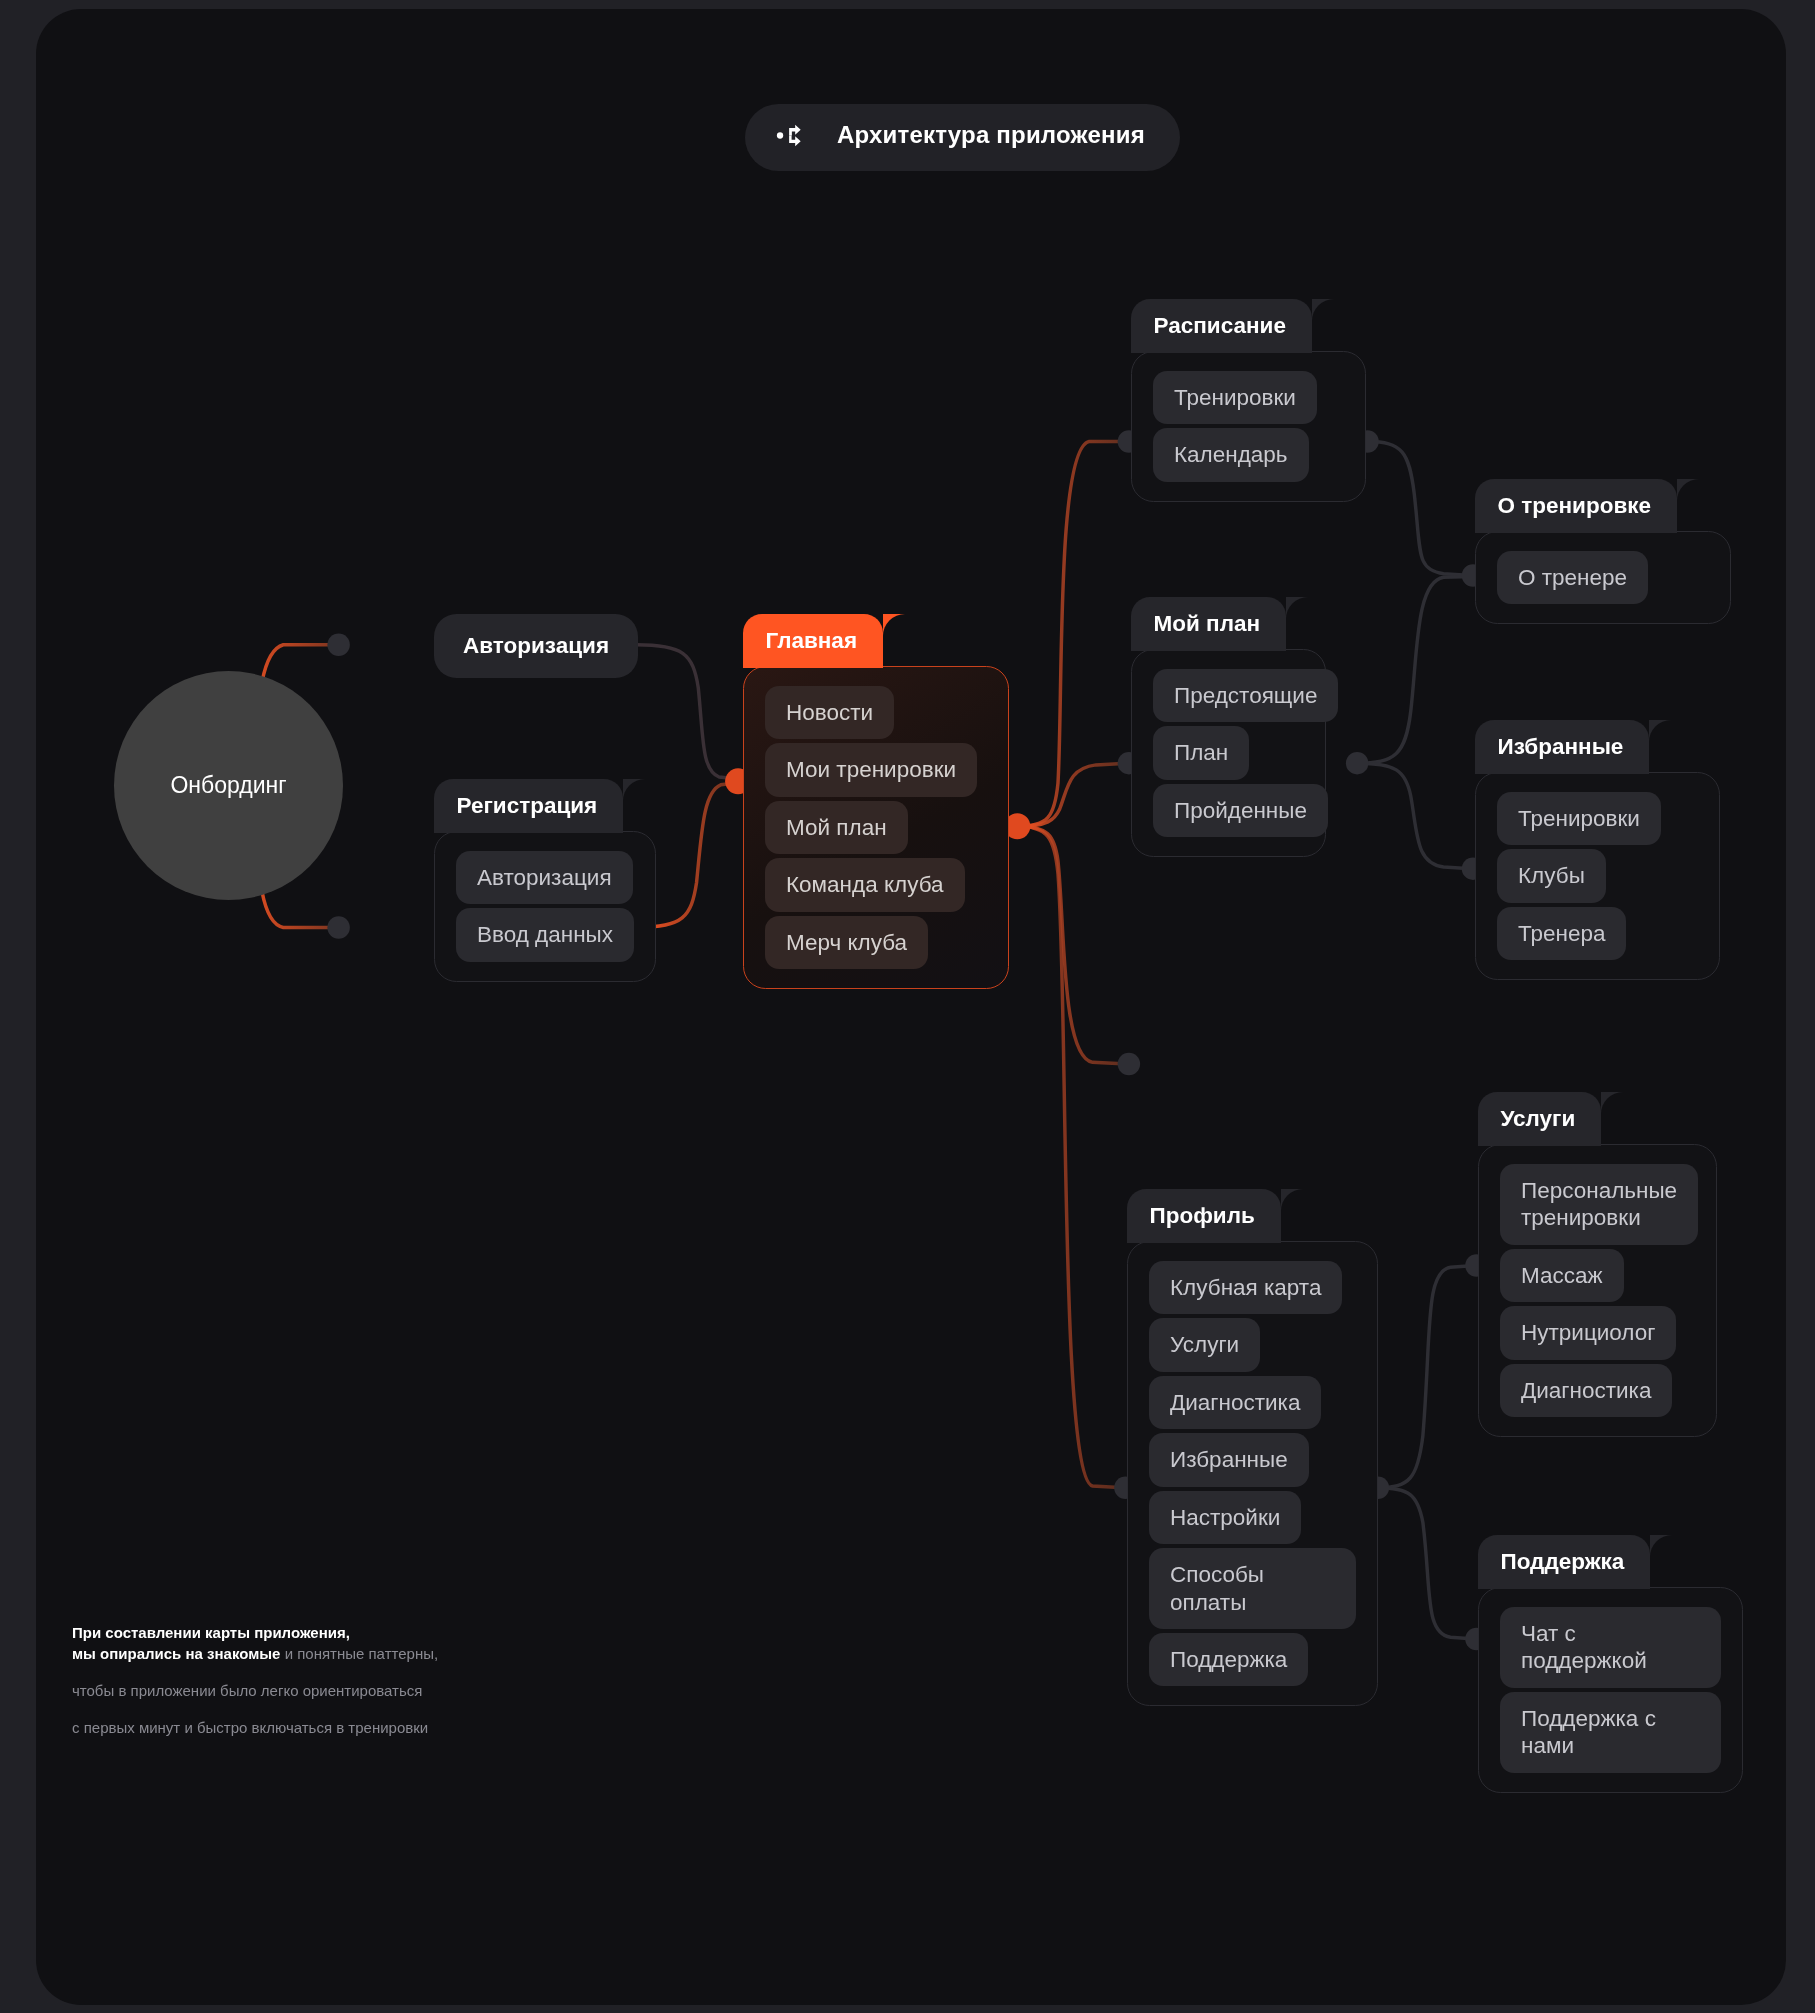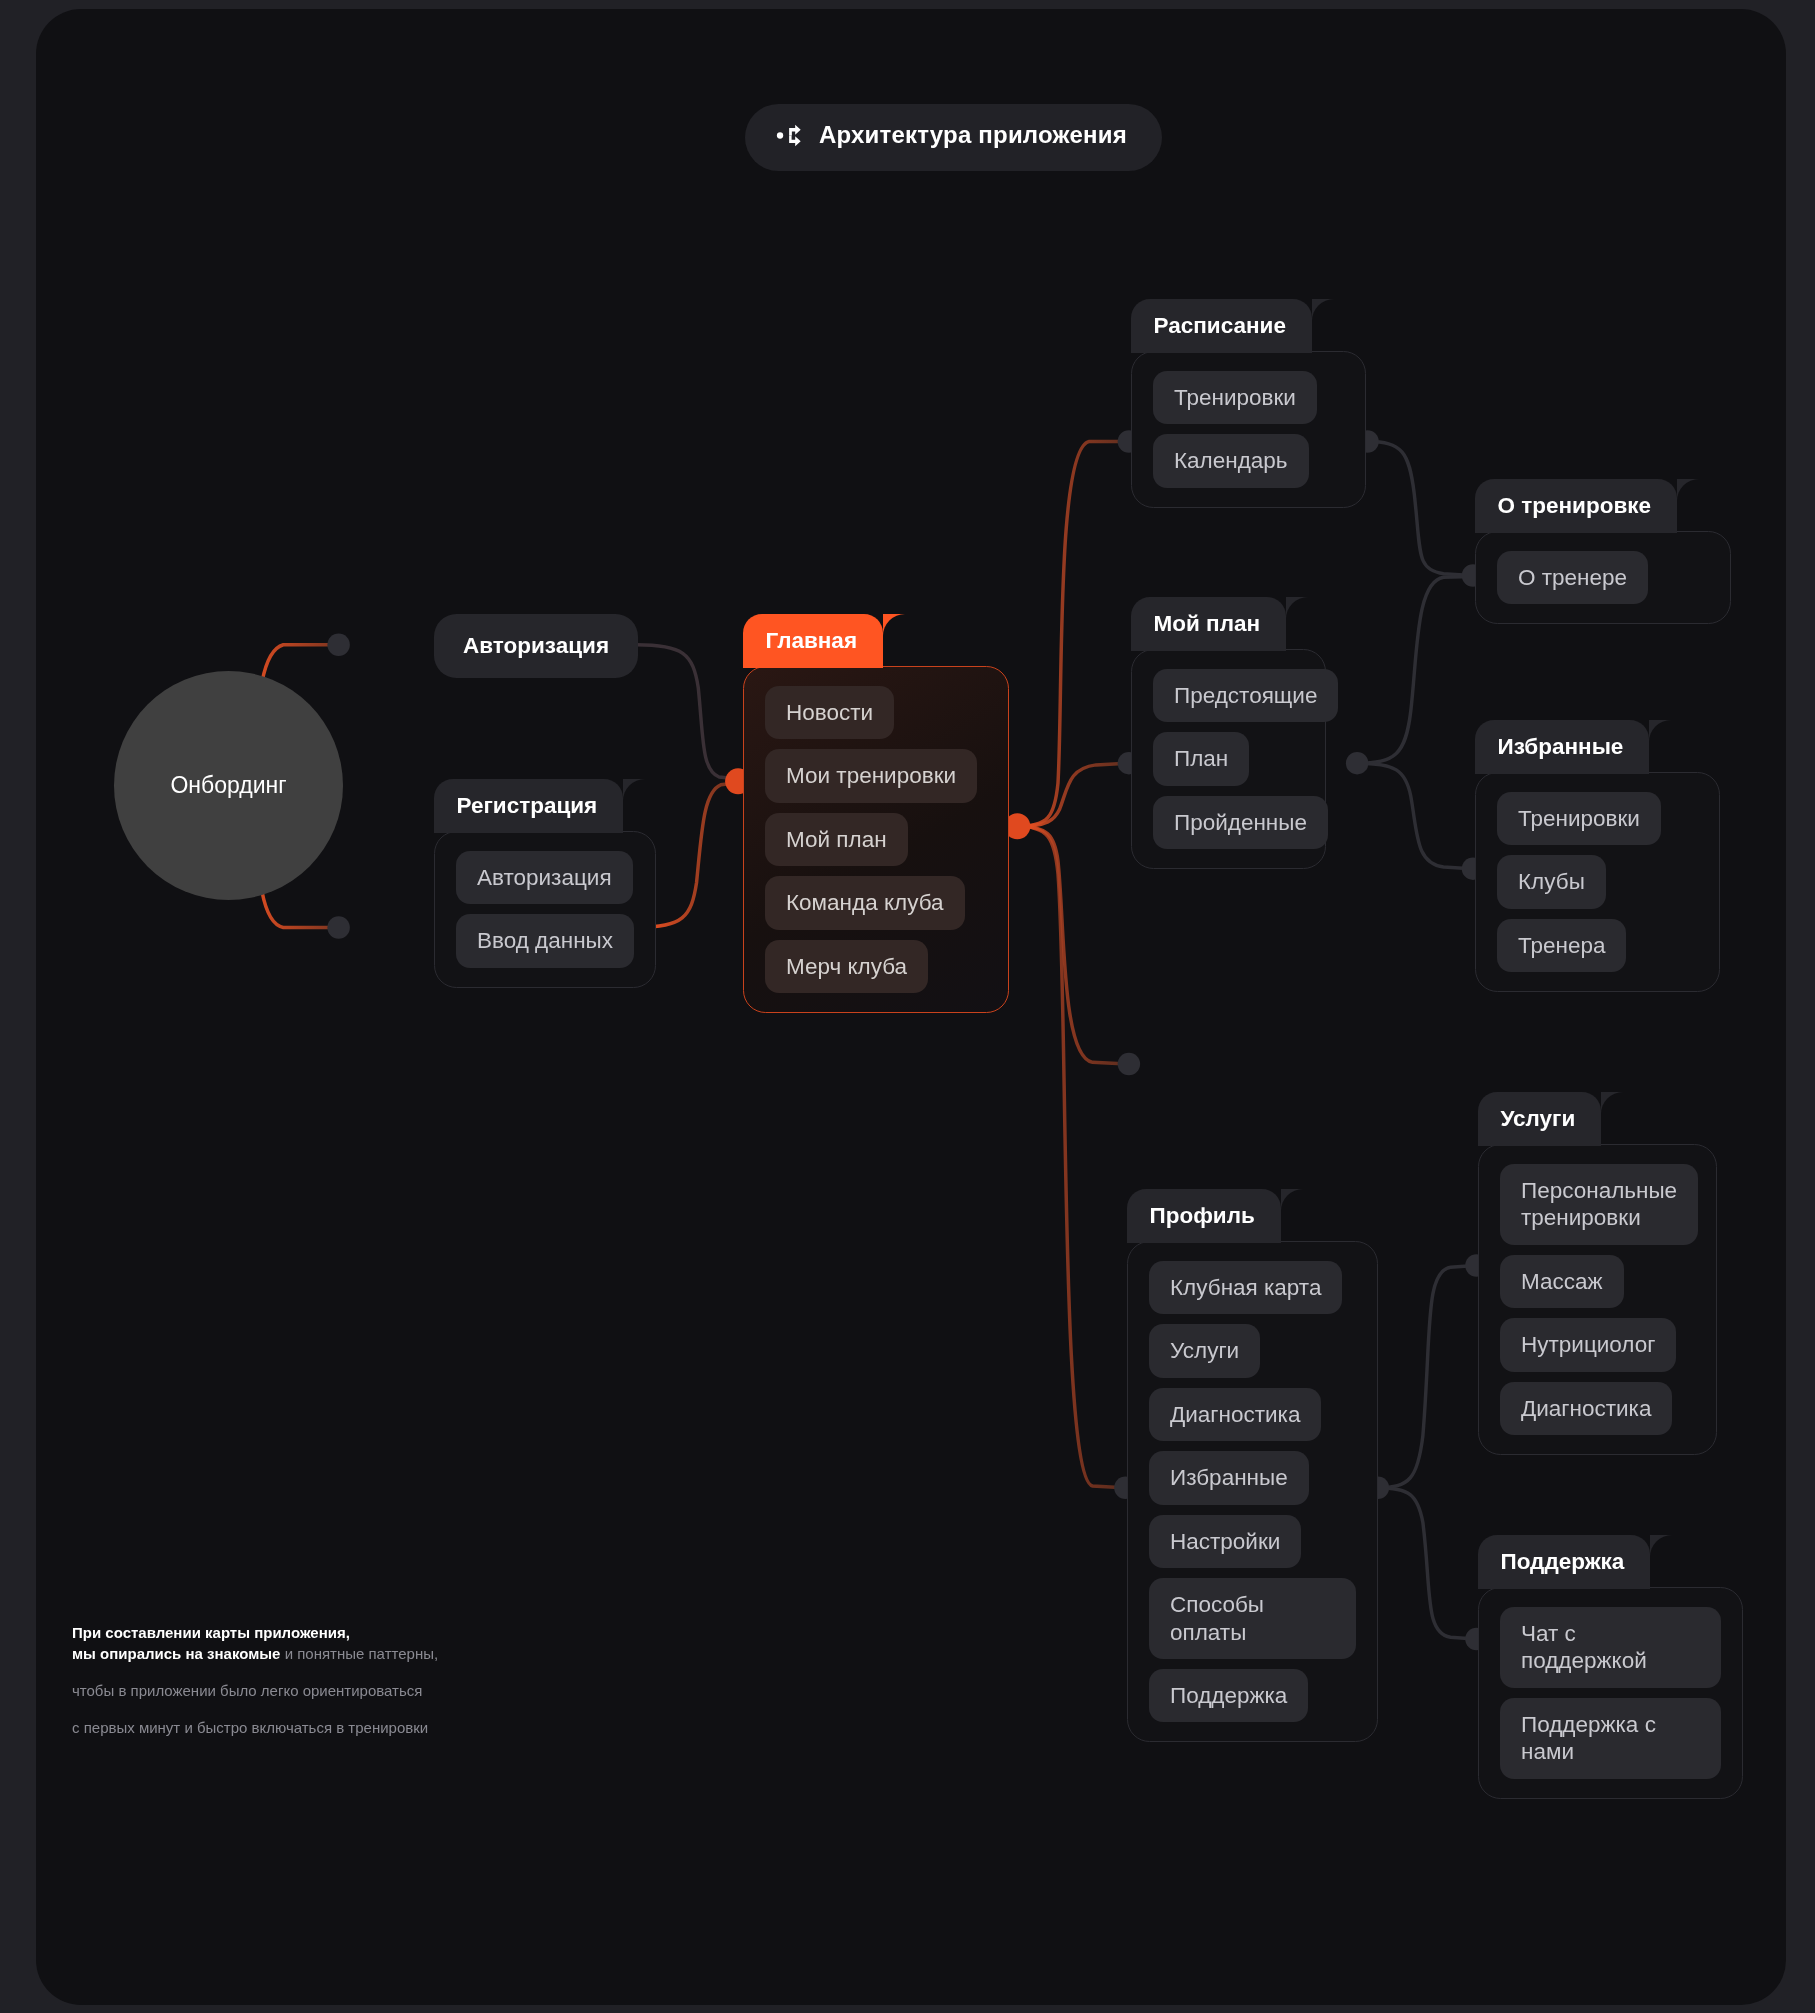--- a/index.html
+++ b/index.html
@@ -15,21 +15,21 @@
     width: 1750px; height: 1996px;
     background: #101013;
     border-radius: 45px;
     overflow: hidden;
   }
 
   
   #header-pill {
     position: absolute; left: 709px; top: 95px;
     height: 67px;
-    display: flex; align-items: center; gap: 12px;
+    display: flex; align-items: center; gap: 30px;
     padding: 0 35px 4px 29px;
     background: #222227;
     border-radius: 35px;
   }
   #header-pill .hicon { width: 33px; height: 33px; display:block; }
   #header-title {
     font-size: 24px; font-weight: bold; color: #ffffff;
     letter-spacing: 0.2px; white-space: nowrap;
   }
 
@@ -69,21 +69,21 @@
     background: #101013;
     border-top-left-radius: 22.5px;
   }
   .group-body {
     position: relative;
     margin-top: -1.7px;
     background: #121215;
     border: 1.7px solid #2b2b31;
     border-radius: 22.5px;
     padding: 19px 21px;
-    display: flex; flex-direction: column; gap: 10px;
+    display: flex; flex-direction: column; gap: 4px;
     align-items: flex-start;
     z-index: 1;
   }
   .item {
     background: #2a2a2f;
     border-radius: 14px;
     padding: 13px 21px;
     font-size: 22.5px;
     color: #c9c9cf;
     white-space: pre-line;

